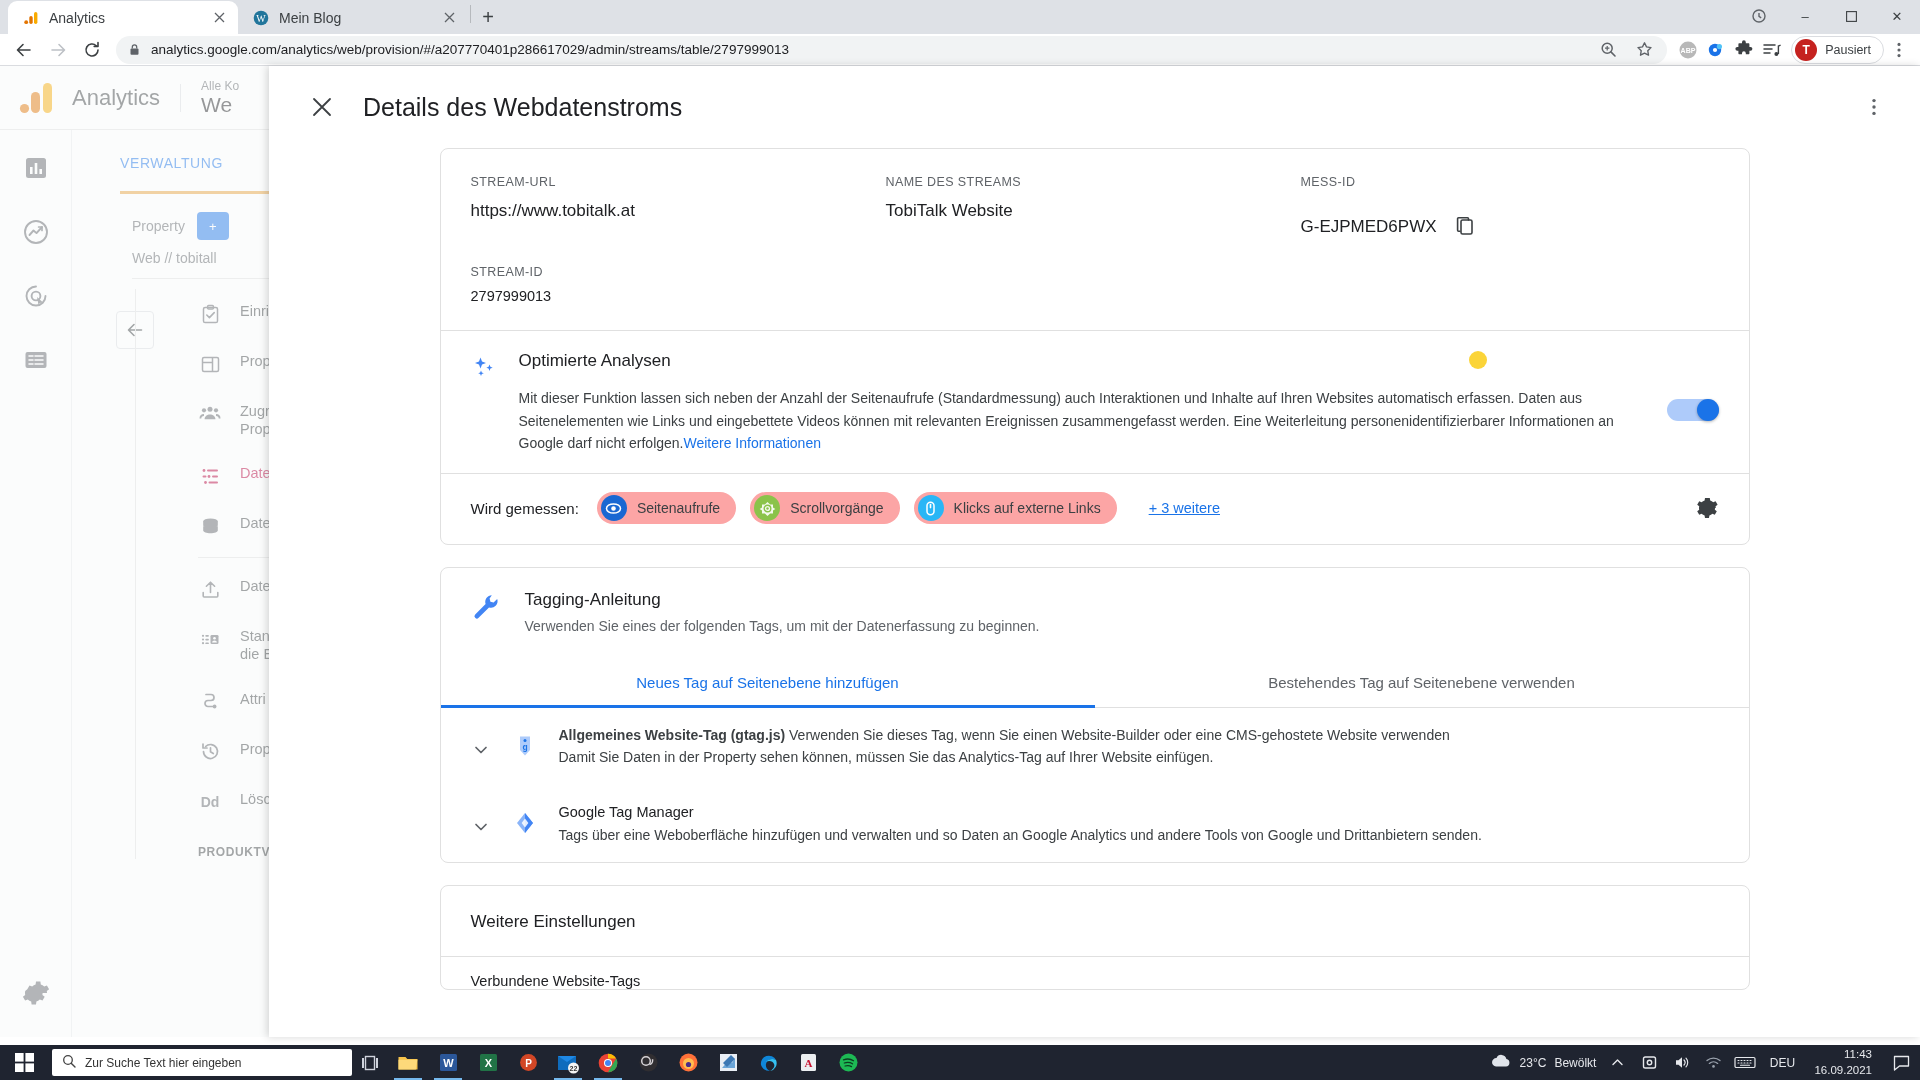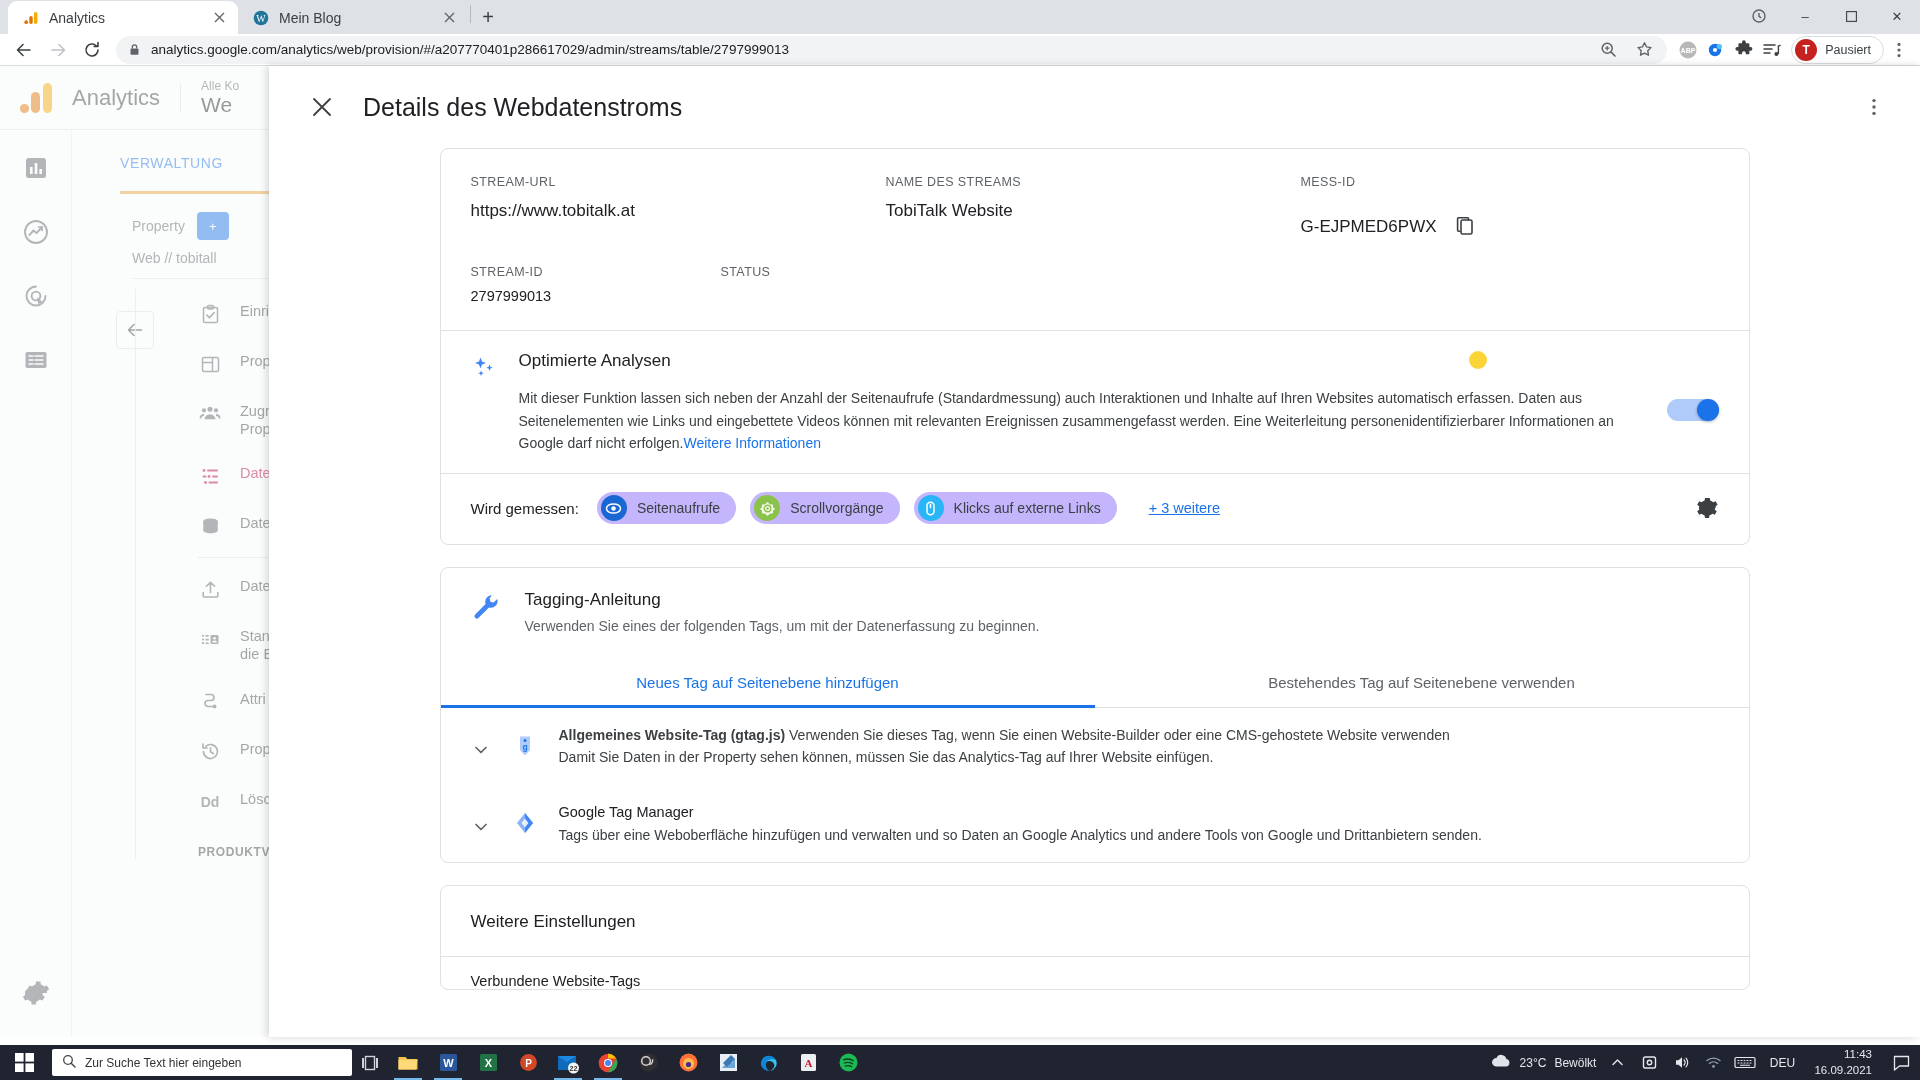--- a/index.html
+++ b/index.html
@@ -194,21 +194,21 @@
   }
   .toggle .knob {
     width: 22px;height:22px;border-radius:50%; background:#1a73e8;
     position:absolute; right:0; top:0; box-shadow:0 1px 3px rgba(0,0,0,.3);
   }
 
   .measured { display:flex; align-items:center; gap: 14px; padding: 18px 30px 20px 30px; }
   .measured-label { font-size: 15px; color:#202124; margin-right: 4px;}
   .chip {
     display:flex; align-items:center; gap:10px;
-    background:#c4b5fd; border-radius: 16px; height: 32px; padding: 0 16px 0 4px;
+    background:#fca5a5; border-radius: 16px; height: 32px; padding: 0 16px 0 4px;
     font-size: 14px; color:#3c4043;
   }
   .chip .cicon { width: 26px; height:26px; border-radius:50%; display:flex;align-items:center;justify-content:center; flex:none;}
   .more-link { font-size:14.5px; color:#1a73e8; margin-left: 18px; }
   .gear { margin-left:auto; width: 26px;height:26px; color:#3c4043; }
 
   .tag-head { display:flex; gap: 20px; padding: 22px 30px 0 30px; }
   .tag-icon { width: 34px; flex:none; padding-top: 2px;}
   .tag-title { font-size: 17px; color:#202124; }
   .tag-sub { font-size: 14px; color:#5f6368; margin-top: 8px; }
@@ -615,21 +615,20 @@
               </div>
             </div>
           </div>
 
           <div class="info-grid2">
             <div class="info-cell ic-sid">
               <div class="ic-label">STREAM-ID</div>
               <div class="ic-value-sm">2797999013</div>
             </div>
             <div class="info-cell ic-status">
-              <div class="ic-label">STATUS</div>
             </div>
           </div>
 
           <div class="sect-divider"></div>
 
           <div class="enh">
             <div class="enh-icon">
               <svg width="28" height="28" viewBox="0 0 28 28">
                 <path d="M9.5 2.5l1.5 4 4 1.5-4 1.5-1.5 4-1.5-4-4-1.5 4-1.5z" fill="#4285f4"></path>
                 <path d="M18.5 9.5l.9 2.3 2.3.9-2.3.9-.9 2.3-.9-2.3-2.3-.9 2.3-.9z" fill="#4285f4"></path>

